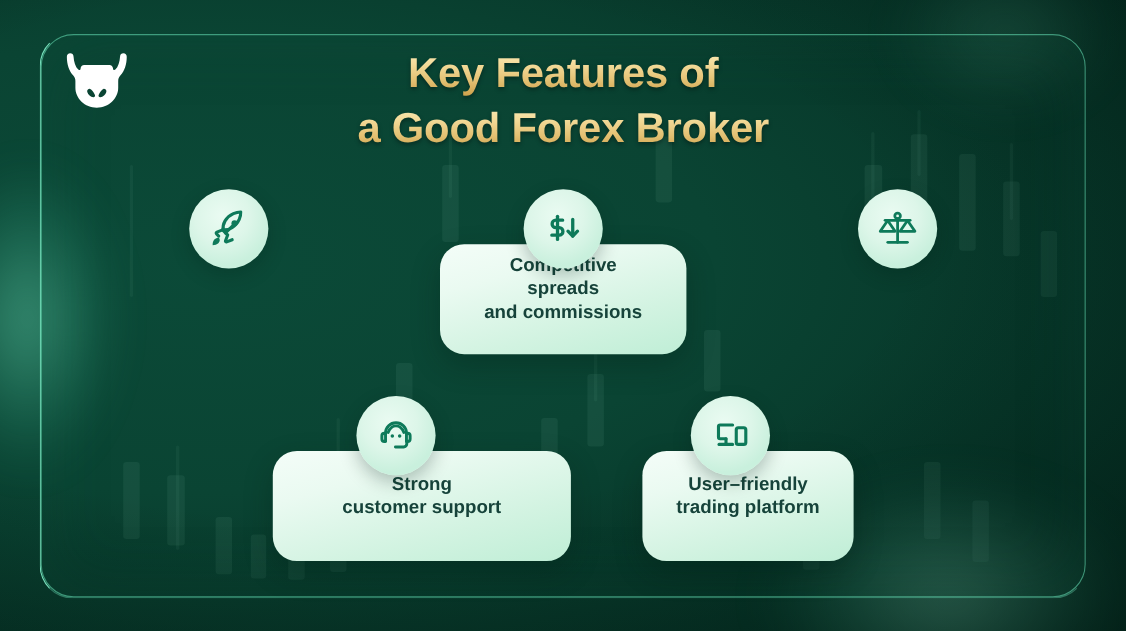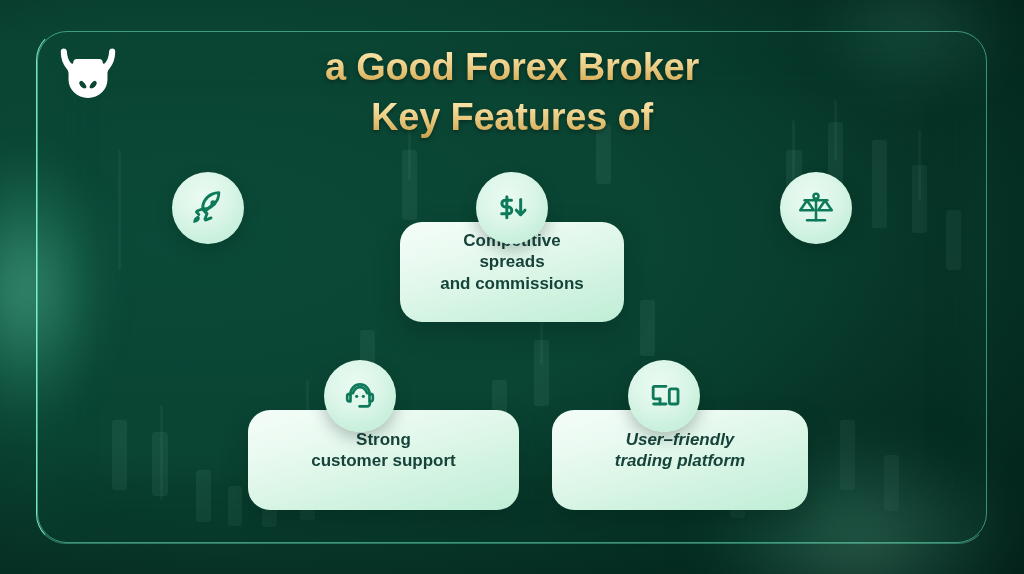--- a/index.html
+++ b/index.html
@@ -191,22 +191,22 @@
 
   <div class="logo">
     <svg viewBox="0 0 64 64" width="72" height="72" aria-hidden="true">
       <path fill="#ffffff" d="M10.5 7.5c-1.6 0-2.7 1.1-2.7 2.8 0 6.2 1.7 11.4 5.2 15.2 1.1 1.2 1.7 2.7 1.7 4.3v5.6c0 8.6 7.6 16.1 17.3 16.1s17.3-7.5 17.3-16.1v-5.6c0-1.6.6-3.1 1.7-4.3 3.5-3.8 5.2-9 5.2-15.2 0-1.7-1.1-2.8-2.7-2.8-1.5 0-2.6 1-2.7 2.5-.3 4.6-1.5 8.2-3.8 10.7-.7.8-1.9.3-1.9-.7v-.2c0-1.6-1.3-2.9-2.9-2.9H21.8c-1.6 0-2.9 1.3-2.9 2.9v.2c0 1-1.2 1.5-1.9.7-2.3-2.5-3.5-6.1-3.8-10.7-.1-1.5-1.2-2.5-2.7-2.5z"></path>
       <path fill="#0a4433" d="M26.4 36.2c-1.5 0-2.5 1.3-2.1 2.6.7 2.3 2.6 3.9 4.9 4.2 1 .1 1.7-.9 1.3-1.8-.9-2.2-2.4-4-4.1-5z"></path>
       <path fill="#0a4433" d="M37.6 36.2c1.5 0 2.5 1.3 2.1 2.6-.7 2.3-2.6 3.9-4.9 4.2-1 .1-1.7-.9-1.3-1.8.9-2.2 2.4-4 4.1-5z"></path>
     </svg>
   </div>
 
   <div class="title-block">
+    <div class="title-line">Key Features of</div>
     <div class="title-line">a Good Forex Broker</div>
-    <div class="title-line">Key Features of</div>
   </div>
 
   <div class="icon-badge" style="left:172px; top:172px;">
     <svg viewBox="0 0 48 48" width="40" height="40" aria-hidden="true">
       <g fill="none" stroke="#0e7a5a" stroke-width="3.4" stroke-linecap="round" stroke-linejoin="round">
         <path d="M22 30 18 26c-1.5-7.2 3-15 11-18.6 2.6-1.2 5.4-1.8 8-1.8.1 2.6-.4 5.5-1.6 8.2C31.8 21.6 24.2 26.3 17 25"></path>
         <path d="M20.4 28.6 29 20"></path>
         <path d="M17.2 25.2 11 27.6c-.8.3-1 1.3-.4 1.9l2.4 2.4"></path>
         <path d="M22.8 30.8l-2.4 6.2c-.3.8.5 1.6 1.3 1.3l6-2.4"></path>
       </g>
@@ -255,21 +255,21 @@
         <path d="M15.4 20.6c1.6-4.2 5-7.2 8.6-7.2s7 3 8.6 7.2"></path>
         <path d="M12.6 21.4h-1.2c-1.6 0-2.8 1.3-2.8 2.8v3.4c0 1.6 1.3 2.8 2.8 2.8h1.2z"></path>
         <path d="M35.4 21.4h1.2c1.6 0 2.8 1.3 2.8 2.8v3.4c0 1.6-1.3 2.8-2.8 2.8h-1.2z"></path>
         <path d="M35.8 30.6v2.4c0 1.9-1.5 3.4-3.4 3.4h-9"></path>
       </g>
       <circle cx="20" cy="24.4" r="1.9" fill="#0e7a5a"></circle>
       <circle cx="28" cy="24.4" r="1.9" fill="#0e7a5a"></circle>
     </svg>
   </div>
 
-  <div class="card" style="left:552px; top:410px; width:256px; height:100px;font-style:italic;">
+  <div class="card" style="left:584px; top:410px; width:192px; height:100px;">
     <div class="card-label">User–friendly
 trading platform</div>
   </div>
   <div class="icon-badge" style="left:628px; top:360px;">
     <svg viewBox="0 0 48 48" width="40" height="40" aria-hidden="true">
       <g fill="none" stroke="#0e7a5a" stroke-width="3.4" stroke-linecap="round" stroke-linejoin="round">
         <path d="M26.4 12.4H12.8c-1 0-1.8.8-1.8 1.8v11.4c0 1 .8 1.8 1.8 1.8h6.4"></path>
         <path d="M19.2 27.4v6.2"></path>
         <path d="M11.6 33.6h14.8"></path>
         <rect x="30.4" y="15.4" width="10.4" height="18.2" rx="2.2"></rect>

